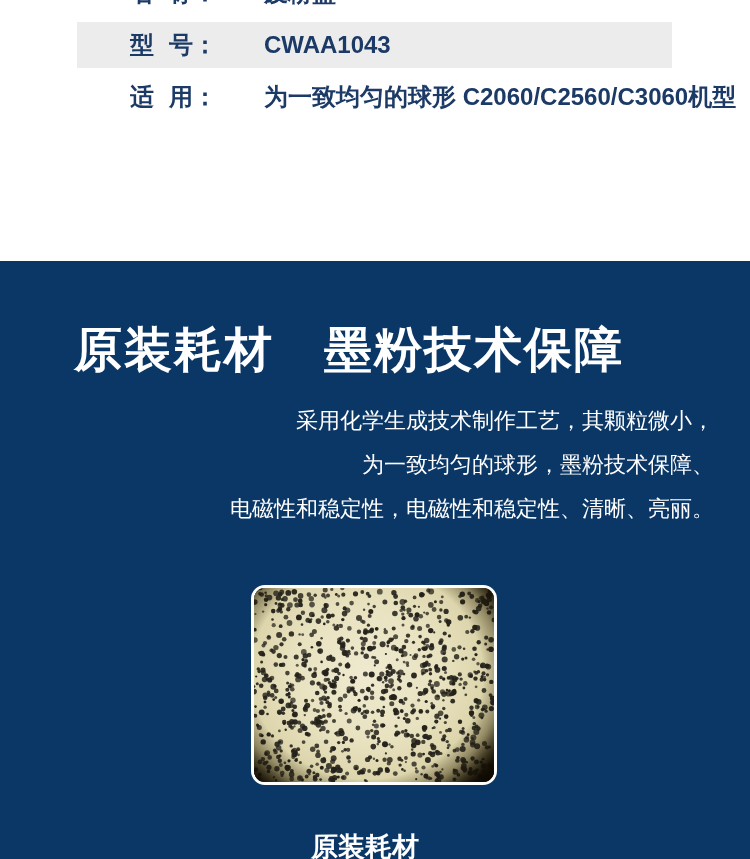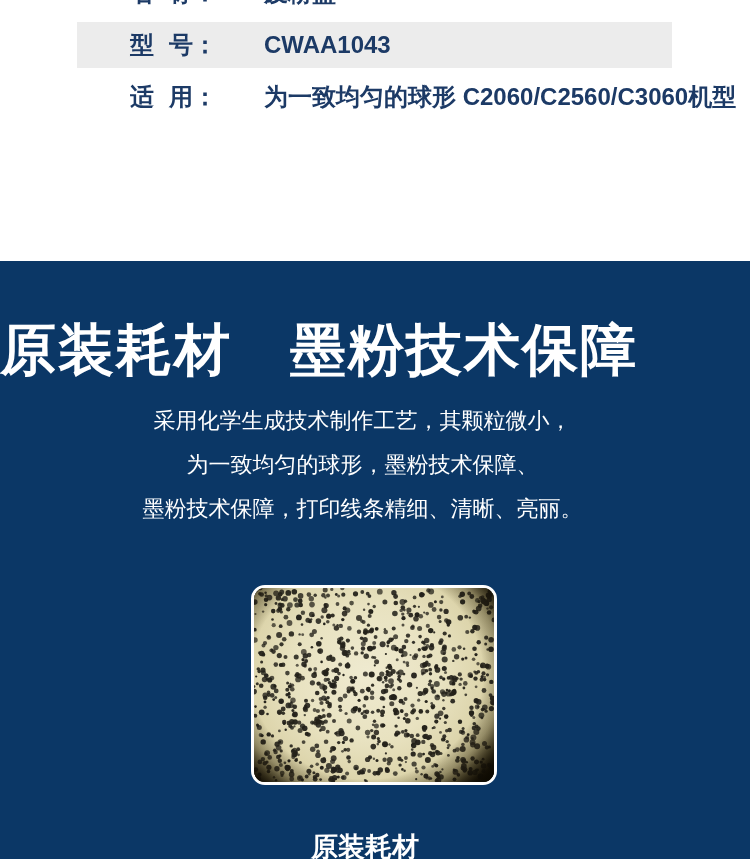--- a/index.html
+++ b/index.html
@@ -38,27 +38,27 @@
     color:var(--spec-text);font-size:24px;font-weight:600;line-height:46px;
     white-space:nowrap;
   }
   
   .feature{
     position:absolute;left:0;top:261px;width:750px;height:598px;
     background:var(--section-bg);
   }
   .feature-title{
     position:absolute;top:61px;left:0;width:624px;
-    text-align:left;color:var(--light-text);
-    font-size:56px;font-weight:bold;letter-spacing:2px;line-height:56px;
+    text-align:right;color:var(--light-text);
+    font-size:48px;font-weight:bold;letter-spacing:2px;line-height:56px;
     white-space:nowrap;
   }
   .feature-desc{
     position:absolute;top:138px;left:0;width:750px;padding-right:36px;
-    text-align:center;color:var(--light-text);
+    text-align:right;color:var(--light-text);
     font-size:22px;font-weight:500;line-height:44px;padding-left:11px;
   }
   .desc-line{height:44px;white-space:nowrap;}
   
   .toner-frame{
     position:absolute;left:251px;top:324px;width:246px;height:200px;
     border:3px solid #ffffff;border-radius:14px;
     overflow:hidden;
     background:#0a0803;
   }
@@ -118,21 +118,21 @@
 
   </div>
 
   <div class="feature">
 
     <div class="feature-title">原装耗材　墨粉技术保障</div>
 
     <div class="feature-desc">
       <div class="desc-line">采用化学生成技术制作工艺，其颗粒微小，</div>
       <div class="desc-line">为一致均匀的球形，墨粉技术保障、</div>
-      <div class="desc-line">墨粉技术保障，打印线条精细、清晰、亮丽。</div>
+      <div class="desc-line">电磁性和稳定性，电磁性和稳定性、清晰、亮丽。</div>
     </div>
 
     <div class="toner-frame">
       <div class="toner-base"></div>
       <svg class="toner-dots" viewBox="0 0 240 194" preserveAspectRatio="none">
           <circle cx="15.7" cy="169.4" r="2.3" fill="#23211a" fill-opacity="0.82"></circle>
           <circle cx="160.6" cy="69.5" r="2.6" fill="#23211a" fill-opacity="0.71"></circle>
           <circle cx="44.1" cy="91.4" r="2.9" fill="#23211a" fill-opacity="0.78"></circle>
           <circle cx="30.2" cy="134.0" r="2.2" fill="#23211a" fill-opacity="0.92"></circle>
           <circle cx="59.6" cy="134.9" r="1.7" fill="#23211a" fill-opacity="0.80"></circle>

